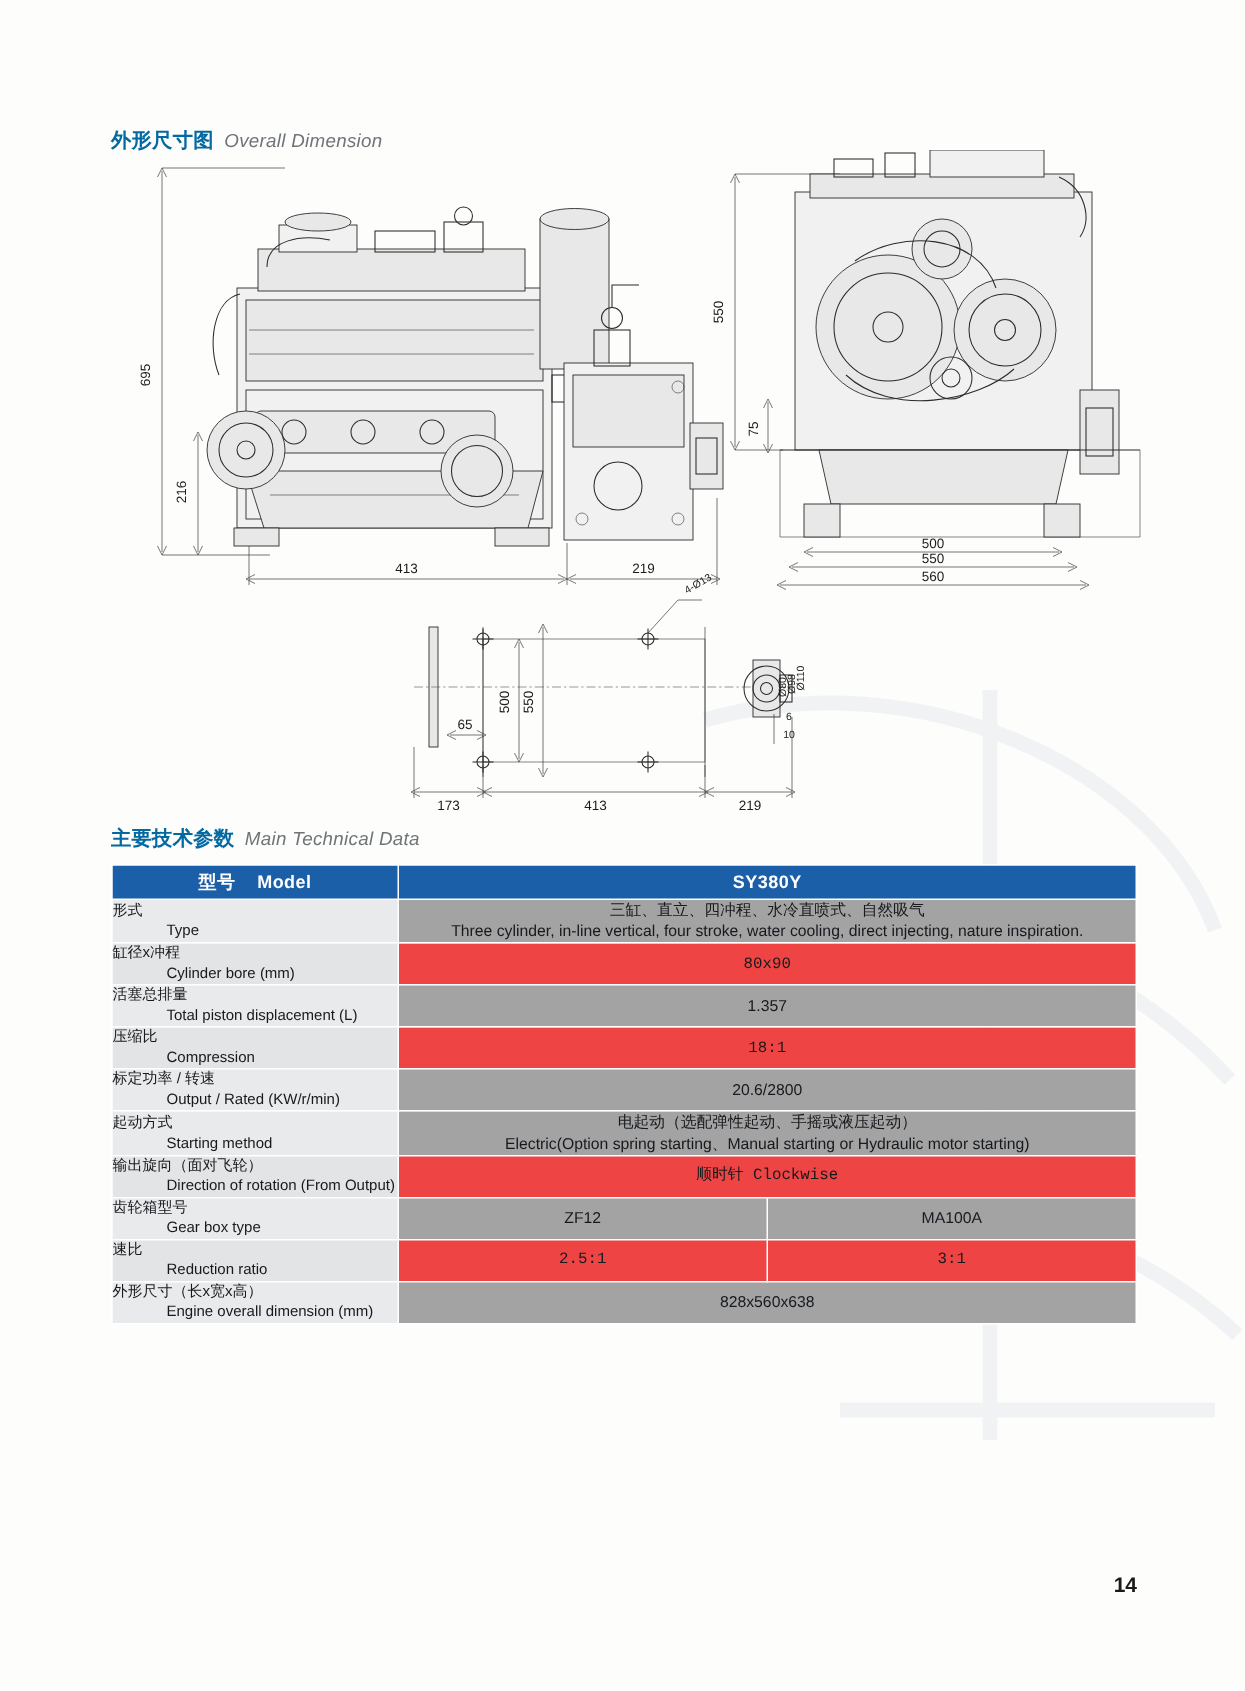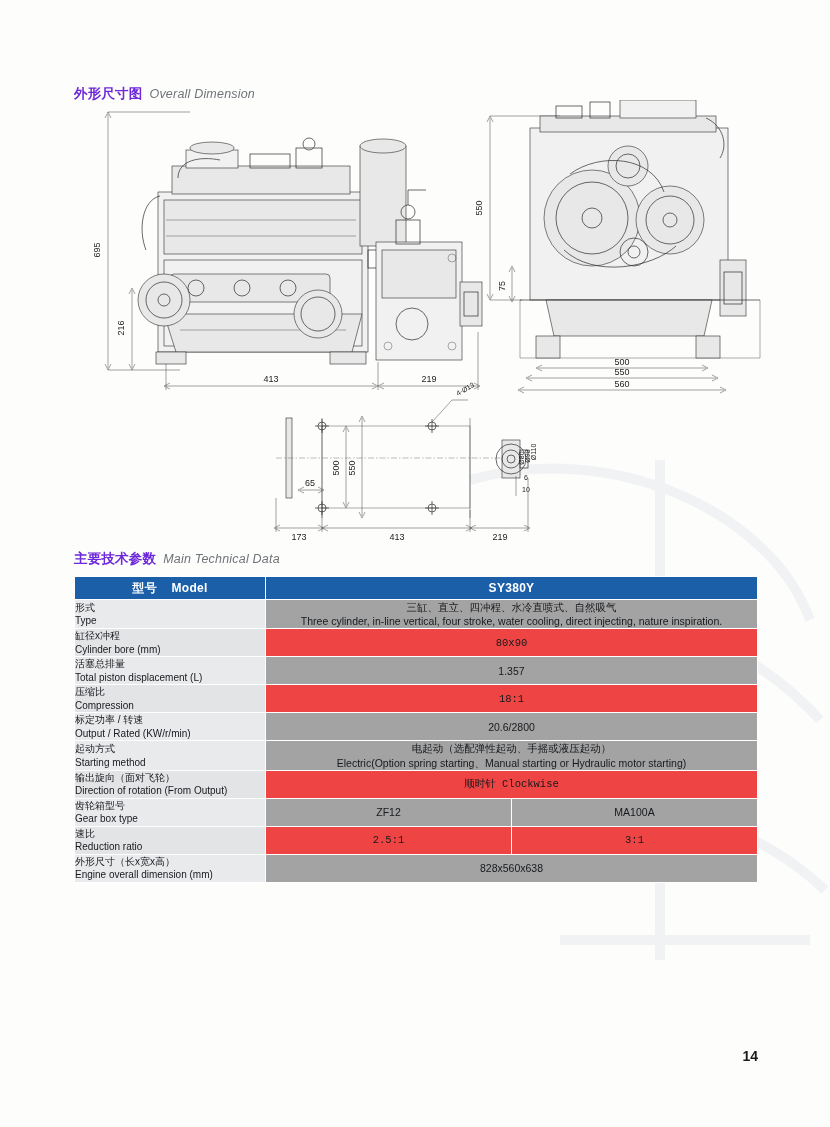--- a/index.html
+++ b/index.html
@@ -33,21 +33,21 @@
 
   
   .section-head {
     position: absolute;
     left: 74px;
     font-size: 13px;
     letter-spacing: 0.2px;
   }
   .section-head .cn {
     font-weight: bold;
-    color: #6d28d9;
+    color: #0369a1;
     font-size: 13.5px;
   }
   .section-head .en {
     color: #6f7479;
     font-size: 12.5px;
     margin-left: 7px;
     font-style: italic;
   }
   #head-dimension { top: 85px; }
   #head-tech { top: 550px; }
@@ -90,21 +90,21 @@
   .hdr th.model-col { width: 190px; }
   .lbl {
     width: 190px;
     background: #e9eaec;
     padding: 5px 0 5px 10px;
     line-height: 1.35;
     font-size: 10px;
     color: #16191d;
   }
   .lbl .cn { display: block; }
-  .lbl .en { display: block; }
+  .lbl .en { display: block; padding-left: 36px; }
   .val {
     background: #a3a3a3;
     text-align: center;
     line-height: 1.35;
     padding: 5px 4px;
     font-size: 10.5px;
     color: #16191d;
   }
   .val .cn { display: block; }
   .val .en { display: block; }

